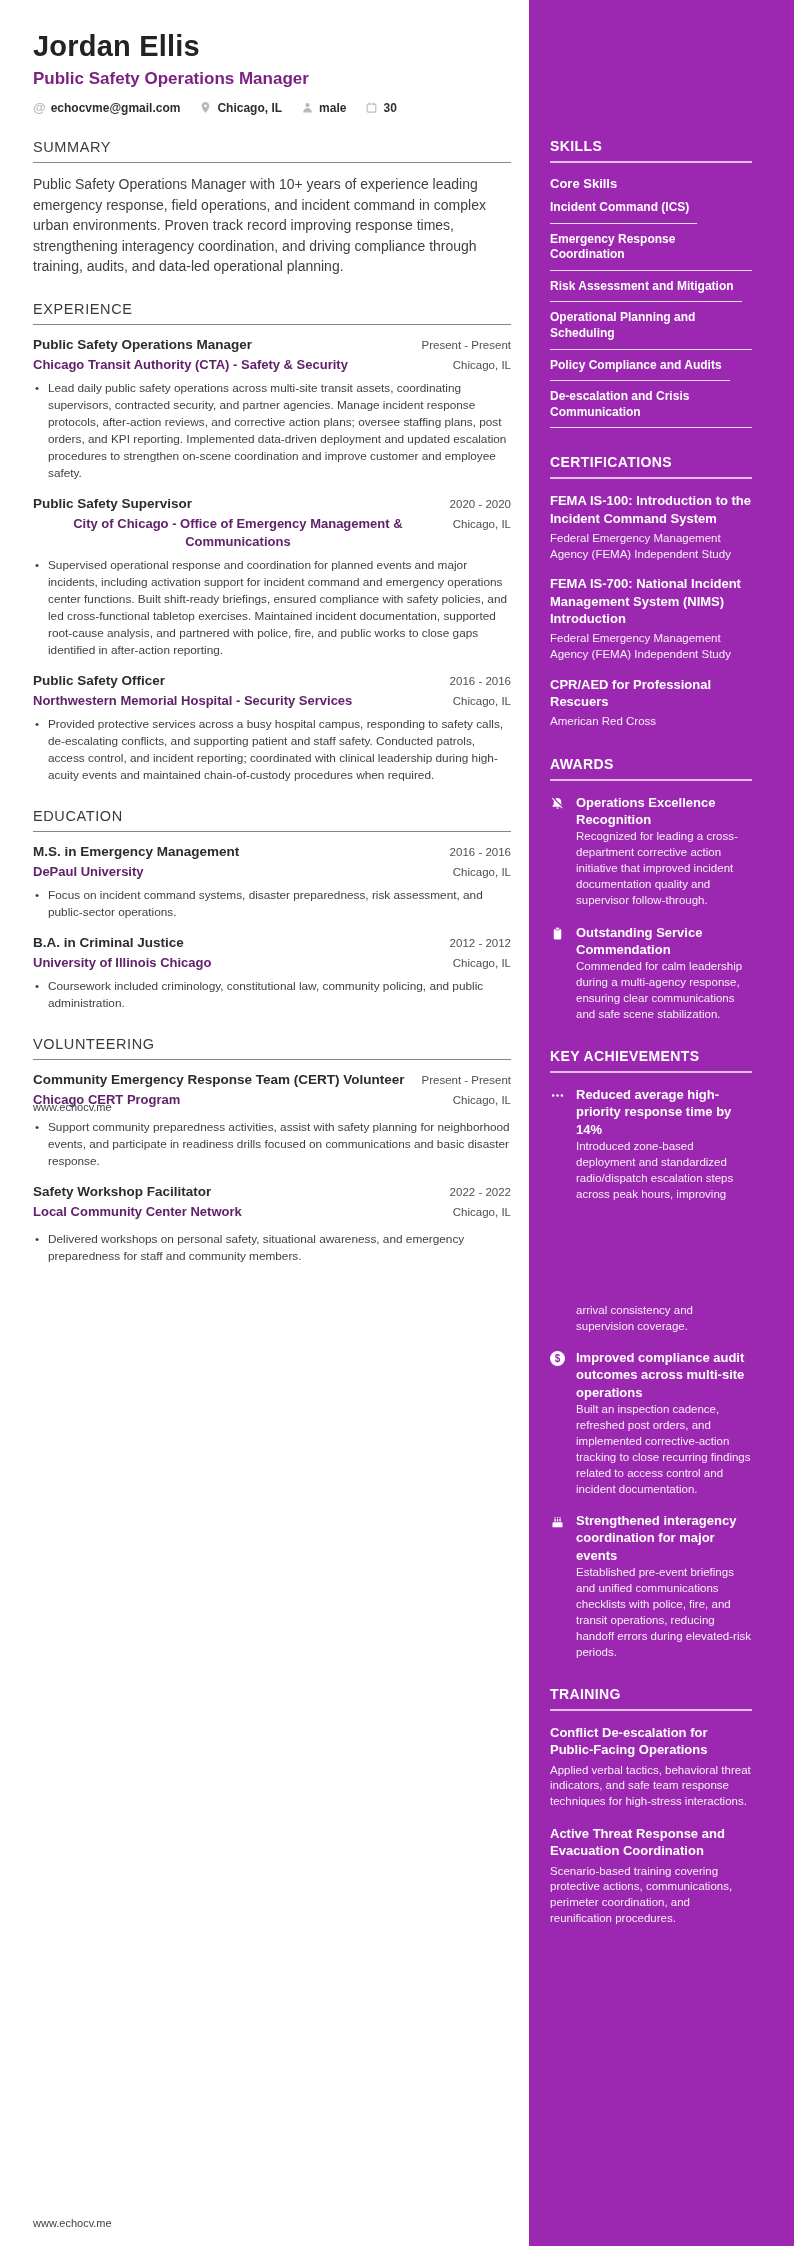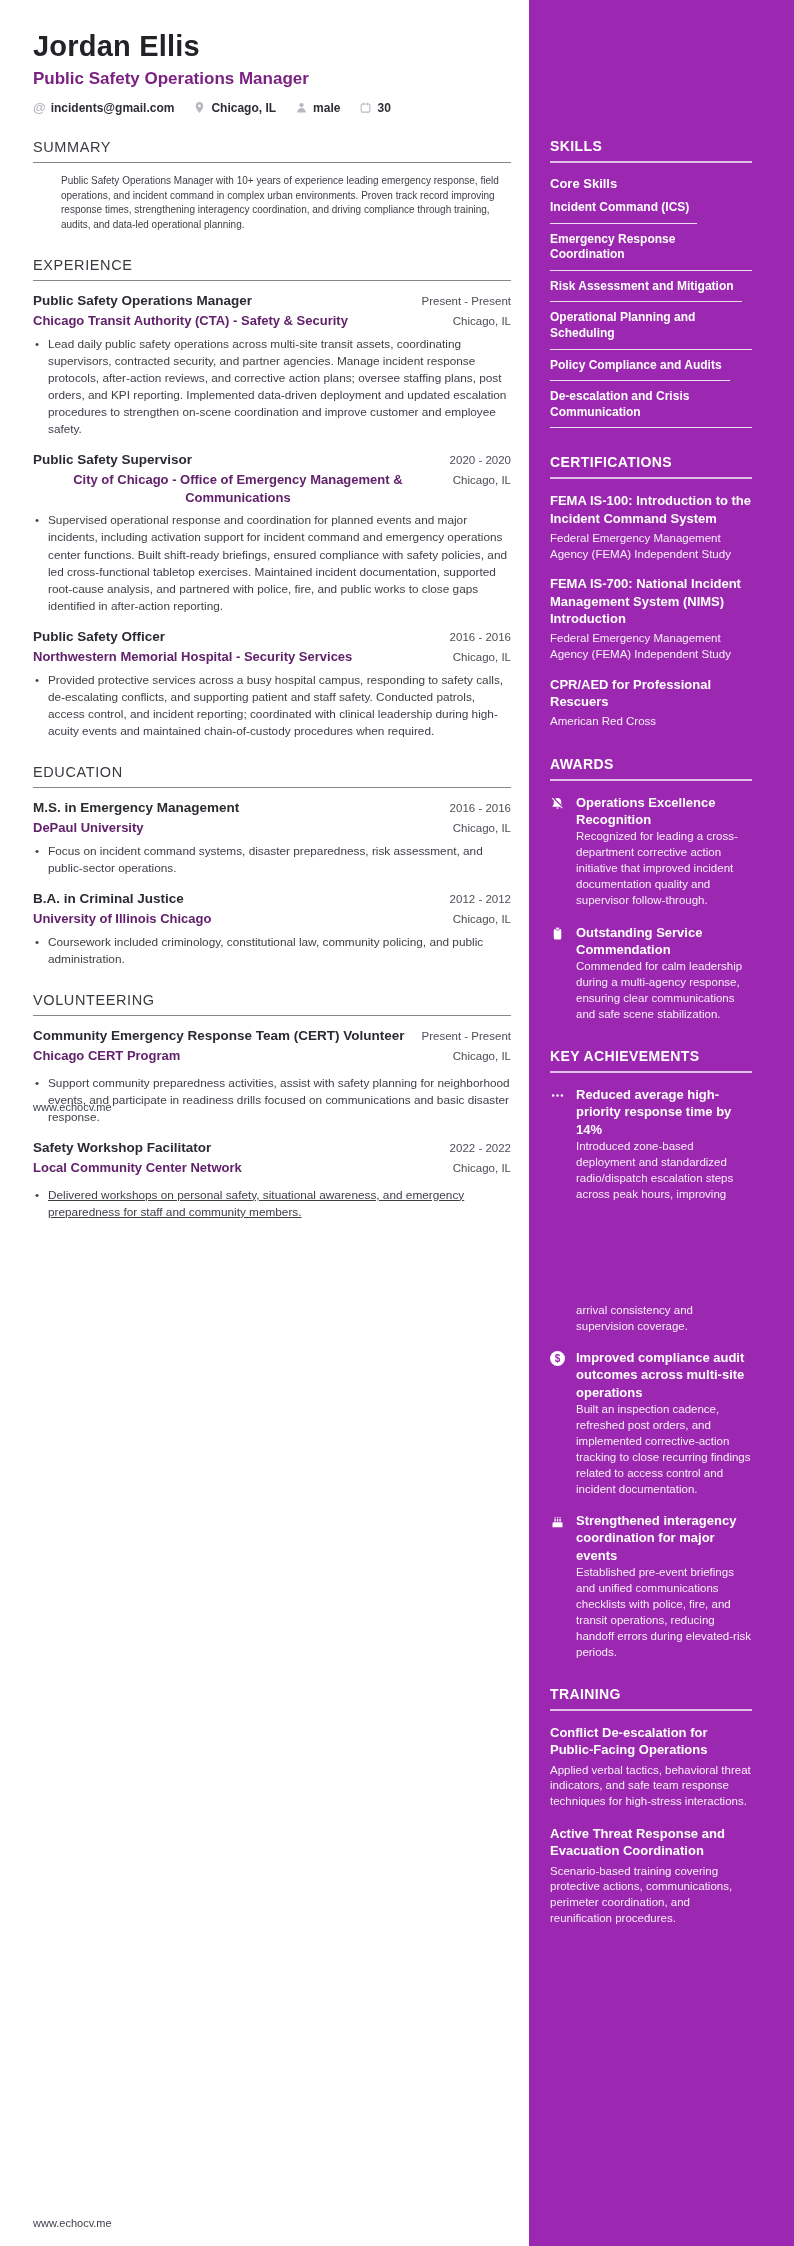--- a/index.html
+++ b/index.html
@@ -20,21 +20,21 @@
 
   .name{font-size:29px;font-weight:700;color:#222227;letter-spacing:.2px;}
   .job-headline{color:var(--title-accent);font-size:17px;font-weight:600;margin-top:6px;}
   .contact{display:flex;gap:19px;margin-top:11px;align-items:center;font-size:12px;font-weight:700;color:#2D2E33;}
   .contact-item{display:flex;align-items:center;gap:5px;}
   .at-glyph{color:#B7B9BF;font-size:13px;font-weight:700;}
   .cicon{width:13px;height:13px;display:block;}
 
   .section{margin-top:24px;}
   .section-heading{font-size:14.5px;color:var(--heading);letter-spacing:.6px;font-weight:500;padding-bottom:7px;border-bottom:1px solid var(--rule);margin-bottom:11px;}
-  .summary-text{font-size:10px;line-height:1.47;color:var(--text);margin-left:28px;}
+  .summary-text{font-size:14px;line-height:1.47;color:var(--text);}
 
   .entry{margin-bottom:13px;}
   .entry-row{display:flex;justify-content:space-between;align-items:baseline;gap:10px;}
   .entry-title{font-size:13.5px;font-weight:700;color:#2B2C31;line-height:1.35;}
   .entry-dates{font-size:11.5px;color:var(--muted);white-space:nowrap;}
   .entry-company{font-size:13px;font-weight:600;color:var(--link-accent);margin-top:2px;line-height:1.35;text-align:center;}
   .entry-loc{font-size:11.5px;color:var(--muted);white-space:nowrap;}
   .bullet{position:relative;padding-left:15px;margin-top:6px;font-size:11.8px;line-height:1.45;color:var(--text);}
   .bullet::before{content:"\2022";position:absolute;left:2px;top:0;color:var(--text);}
 
@@ -184,21 +184,21 @@
   </div>
 
   <div class="main">
 
     <div class="name">Jordan Ellis</div>
     <div class="job-headline">Public Safety Operations Manager</div>
 
     <div class="contact">
       <div class="contact-item">
         <span class="at-glyph">@</span>
-        <span>incidents@gmail.com</span>
+        <span>echocvme@gmail.com</span>
       </div>
       <div class="contact-item">
         <span>
           <svg class="cicon" viewBox="0 0 24 24">
               <path d="M12 2C8.1 2 5 5.1 5 9c0 5 7 13 7 13s7-8 7-13c0-3.9-3.1-7-7-7zm0 9.5A2.5 2.5 0 1 1 12 6.5a2.5 2.5 0 0 1 0 5z" fill="#B7B9BF"></path>
             </svg>
         </span>
         <span>Chicago, IL</span>
       </div>
       <div class="contact-item">
@@ -312,21 +312,21 @@
 
       <div class="entry">
         <div class="entry-row">
           <span class="entry-title">Safety Workshop Facilitator</span>
           <span class="entry-dates">2022 - 2022</span>
         </div>
         <div class="entry-row">
           <span class="entry-company">Local Community Center Network</span>
           <span class="entry-loc">Chicago, IL</span>
         </div>
-        <div class="bullet" style="margin-top:10px;text-decoration:underline;">Delivered workshops on personal safety, situational awareness, and emergency preparedness for staff and community members.</div>
+        <div class="bullet" style="margin-top:10px;">Delivered workshops on personal safety, situational awareness, and emergency preparedness for staff and community members.</div>
       </div>
     </div>
 
   </div>
 
   <div class="page-footer footer-1">www.echocv.me</div>
   <div class="page-footer footer-2">www.echocv.me</div>
 
 </div>
 

